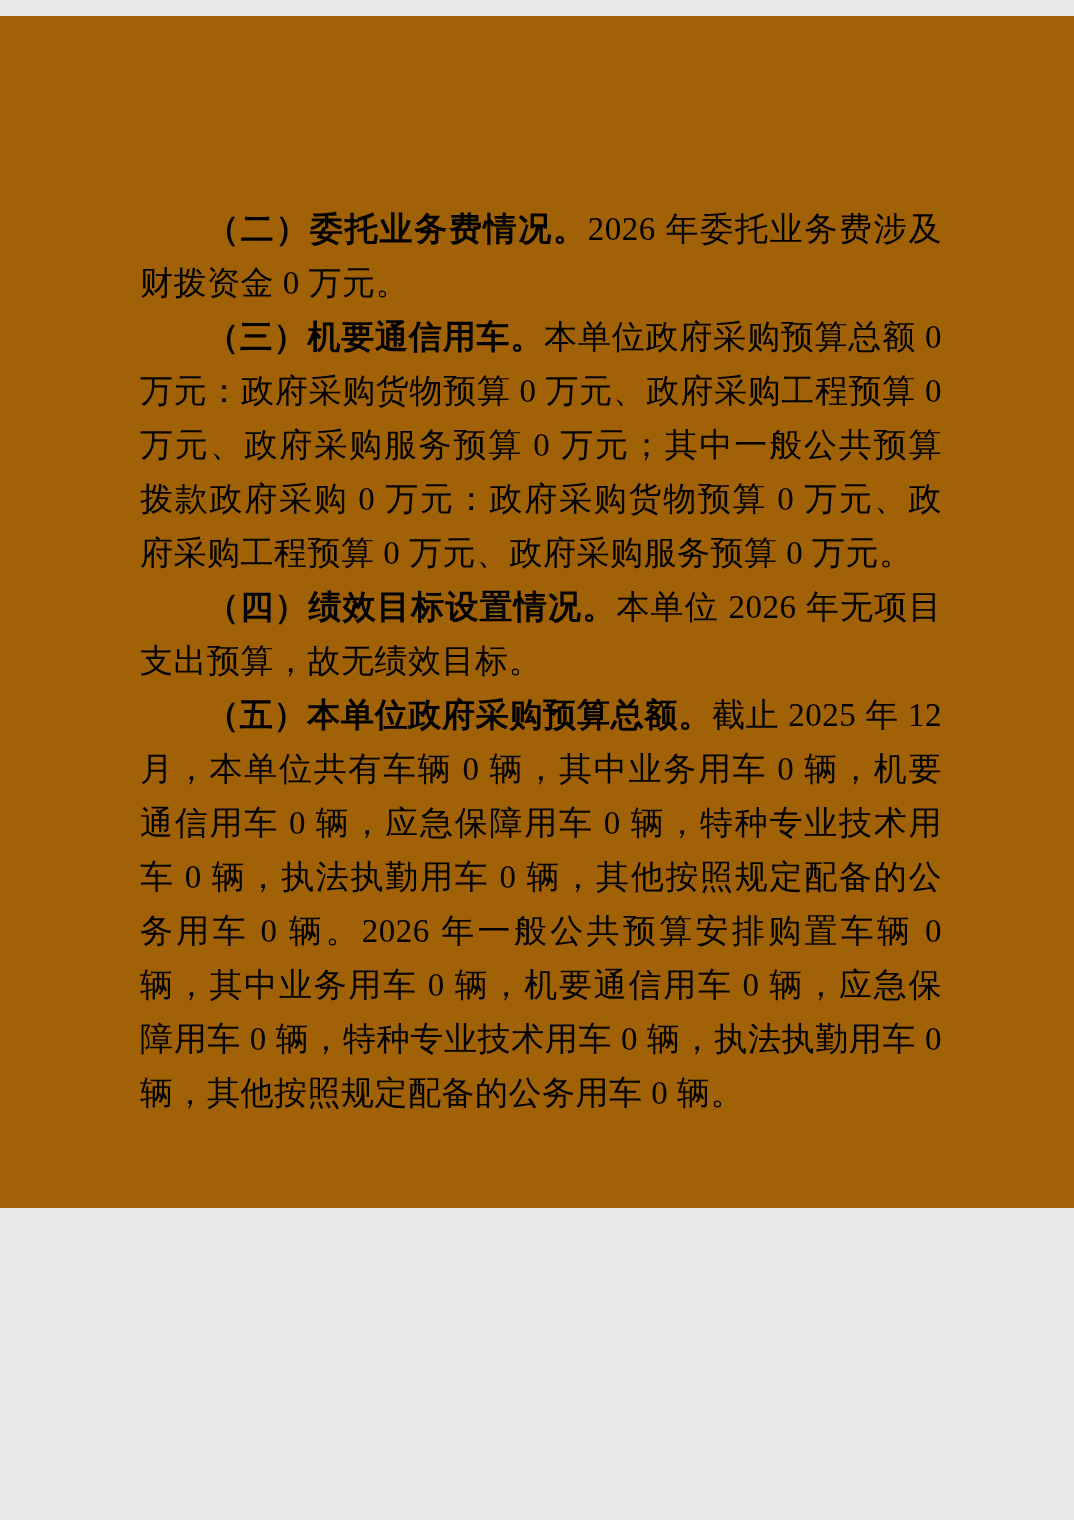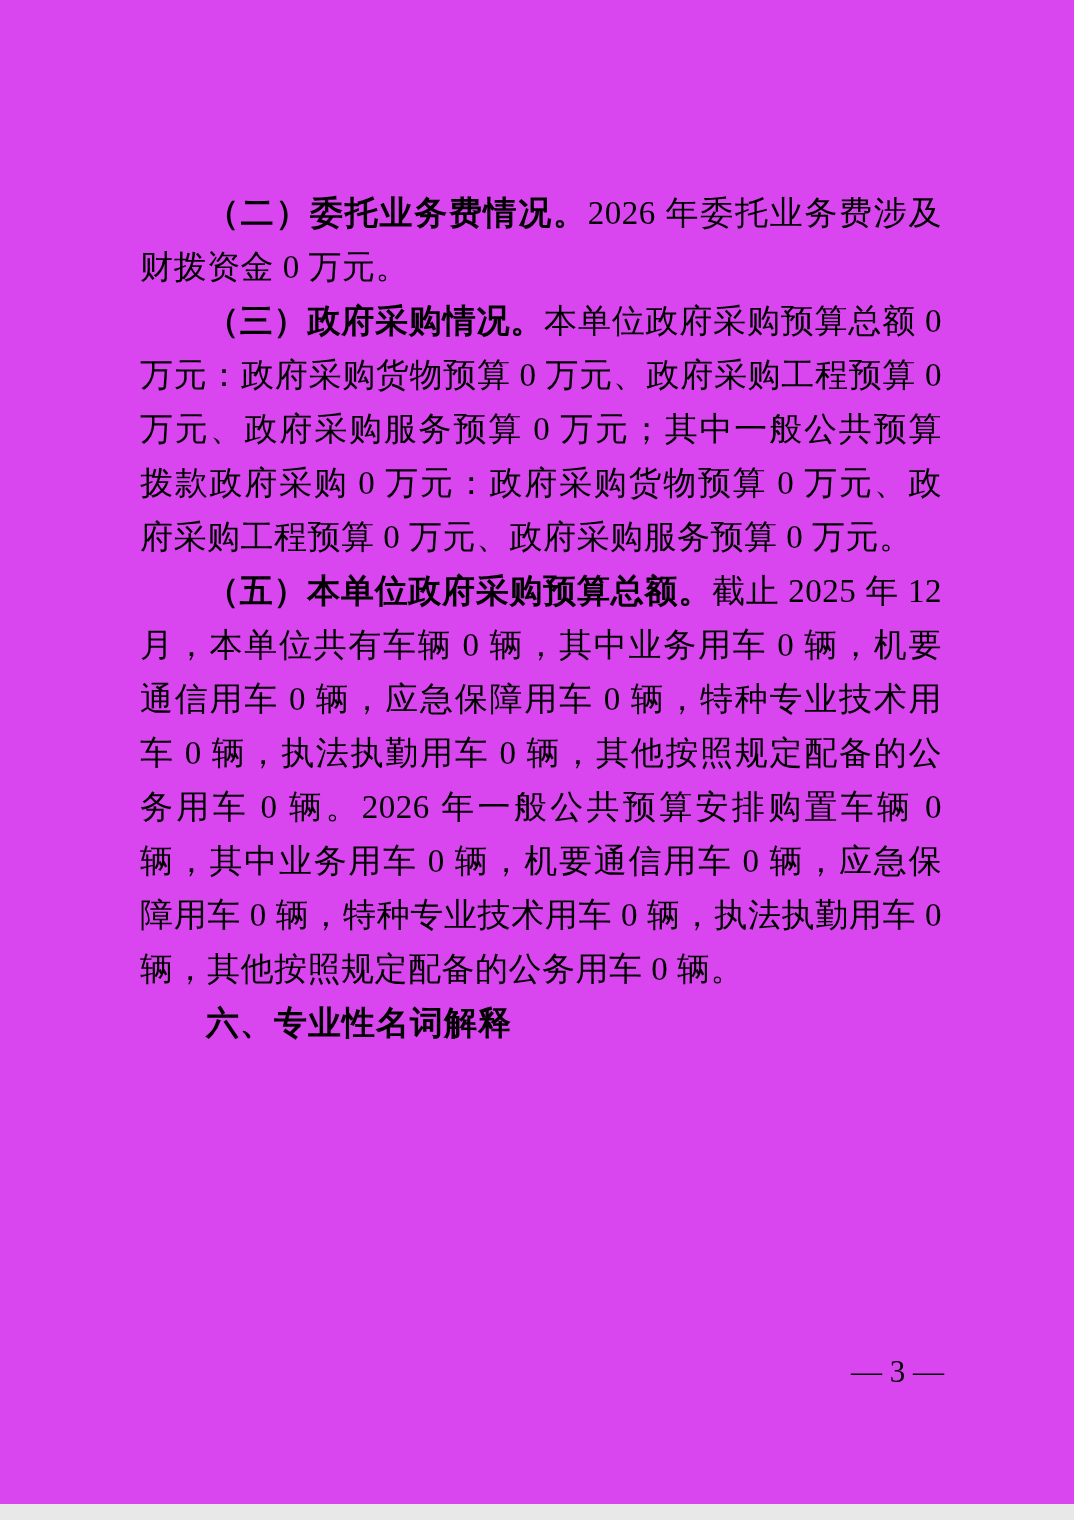--- a/index.html
+++ b/index.html
@@ -1,22 +1,22 @@
 <!DOCTYPE html>
 <html><head>
 <meta charset="utf-8">
 <style>
   * { box-sizing: border-box; }
   html, body { margin: 0; padding: 0; background: #e8e8e8; }
   .page {
     position: relative;
     width: 1074px;
-    height: 1504px;
-    margin: 0 auto;
-    background: #d946ef;
+    height: 1192px;
+    margin: 16px auto;
+    background: #a16207;
     color: #000000;
     font-family: "Liberation Serif", "DejaVu Serif", serif;
     overflow: hidden;
   }
   .content {
     position: absolute;
     left: 140px;
     top: 186px;
     width: 802px;
   }
@@ -53,26 +53,26 @@
   }
 </style>
 </head>
 <body>
 
 <div class="page">
   <div class="content">
 
     <p class="para"><span class="lead">（二）委托业务费情况。</span><span>2026 年委托业务费涉及财拨资金 0 万元。</span></p>
 
-    <p class="para"><span class="lead">（三）政府采购情况。</span><span>本单位政府采购预算总额 0 万元：政府采购货物预算 0 万元、政府采购工程预算 0 万元、政府采购服务预算 0 万元；其中一般公共预算拨款政府采购 0 万元：政府采购货物预算 0 万元、政府采购工程预算 0 万元、政府采购服务预算 0 万元。</span></p>
+    <p class="para"><span class="lead">（三）机要通信用车。</span><span>本单位政府采购预算总额 0 万元：政府采购货物预算 0 万元、政府采购工程预算 0 万元、政府采购服务预算 0 万元；其中一般公共预算拨款政府采购 0 万元：政府采购货物预算 0 万元、政府采购工程预算 0 万元、政府采购服务预算 0 万元。</span></p>
 
+    <p class="para"><span class="lead">（四）绩效目标设置情况。</span><span>本单位 2026 年无项目支出预算，故无绩效目标。</span></p>
 
     <p class="para"><span class="lead">（五）本单位政府采购预算总额。</span><span>截止 2025 年 12 月，本单位共有车辆 0 辆，其中业务用车 0 辆，机要通信用车 0 辆，应急保障用车 0 辆，特种专业技术用车 0 辆，执法执勤用车 0 辆，其他按照规定配备的公务用车 0 辆。2026 年一般公共预算安排购置车辆 0 辆，其中业务用车 0 辆，机要通信用车 0 辆，应急保障用车 0 辆，特种专业技术用车 0 辆，执法执勤用车 0 辆，其他按照规定配备的公务用车 0 辆。</span></p>
 
-    <h2 class="section-heading">六、专业性名词解释</h2>
 
 
   </div>
 
   <footer class="page-footer">
     <span>— 3 —</span>
   </footer>
 </div>
 
 </body></html>

